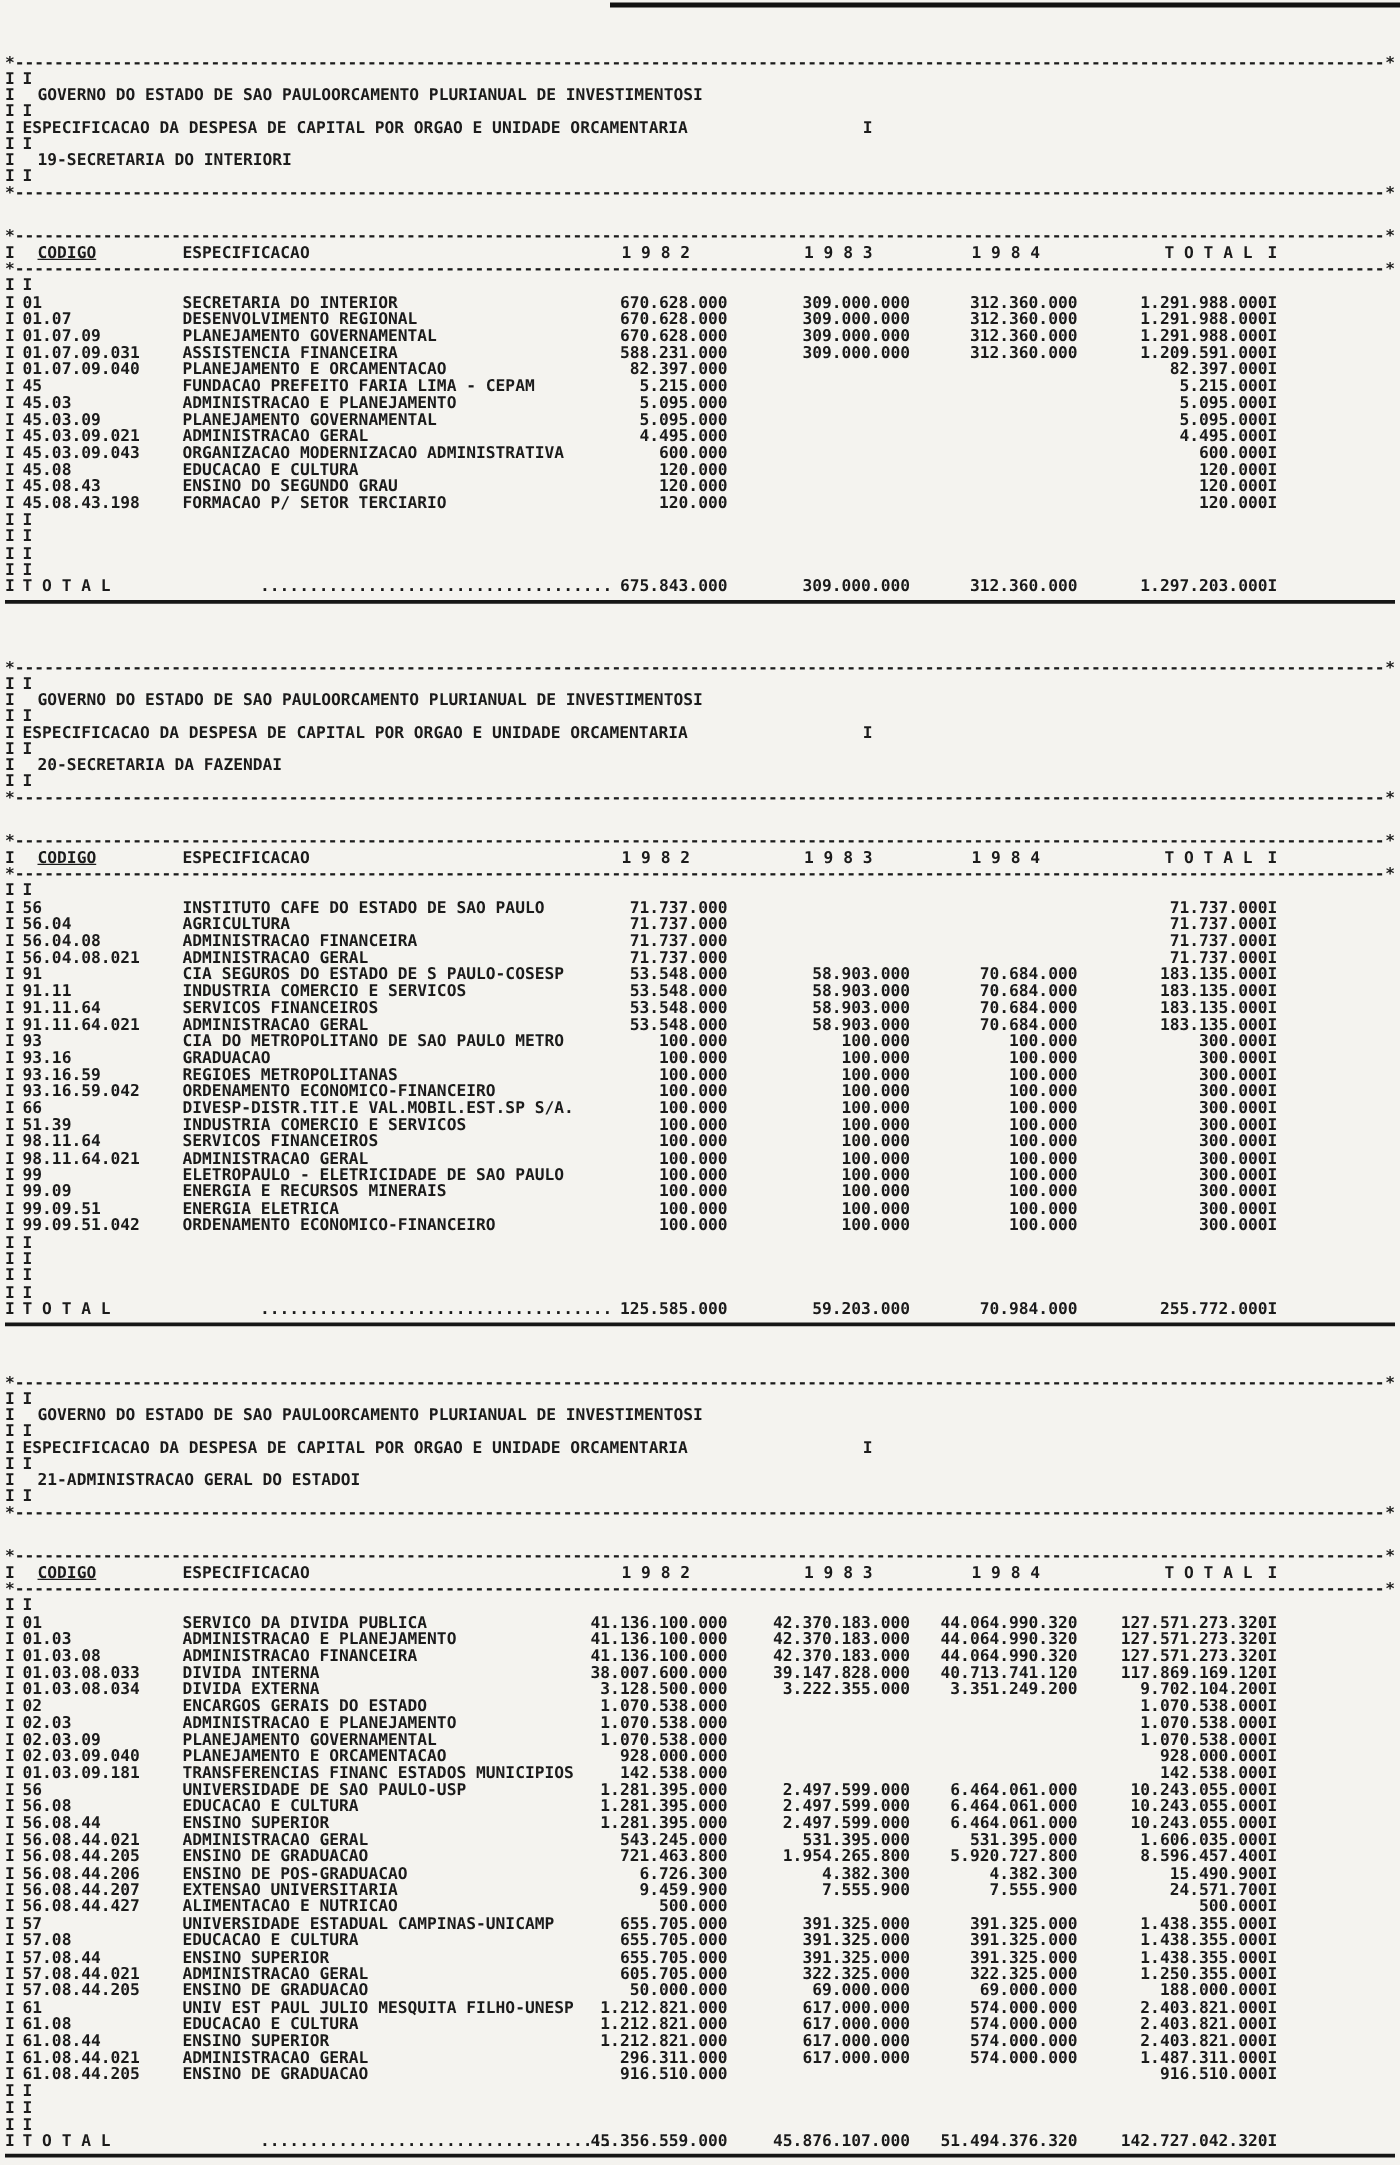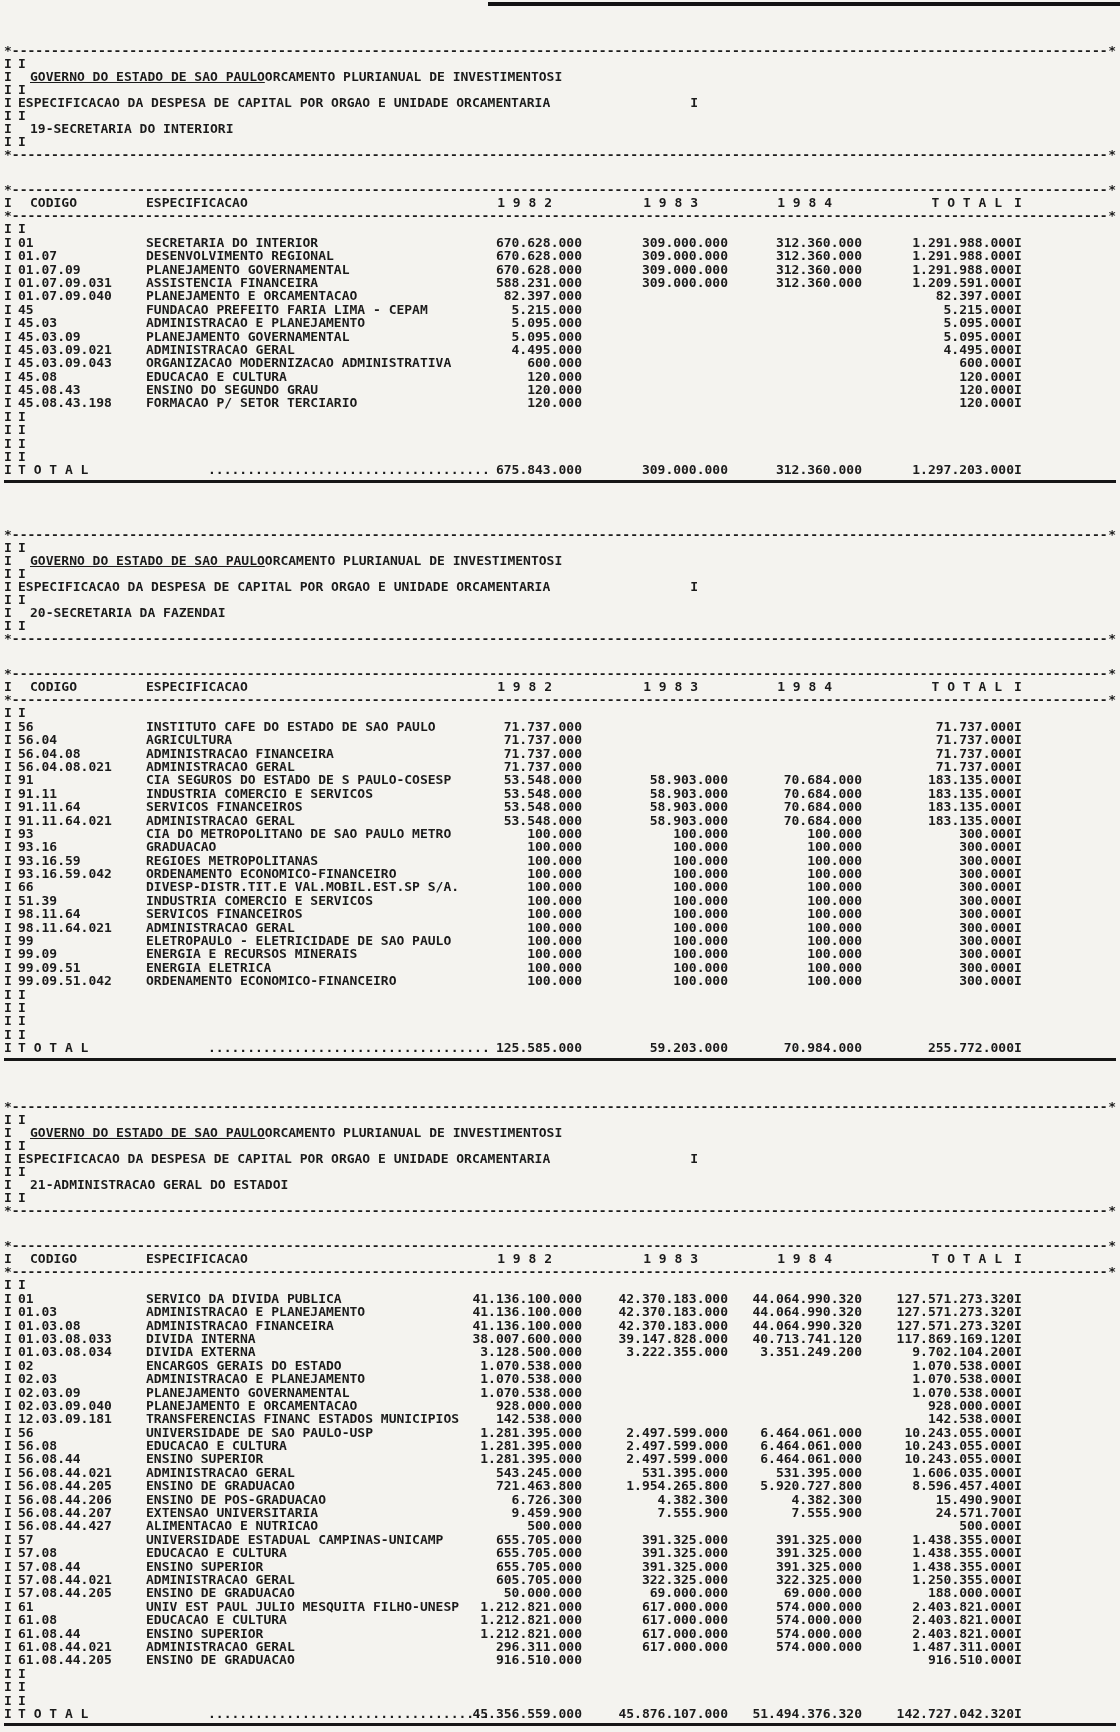--- a/index.html
+++ b/index.html
@@ -21,31 +21,31 @@
   
   .bl { display: flex; height: 13px; font-size: 13px; line-height: 13px; white-space: pre; }
   .bl .st { flex: 0 0 auto; }
   .bl .dash { flex: 1 1 auto; overflow: hidden; white-space: pre; }
 
   
   .hline { display: flex; height: 13px; font-size: 13px; line-height: 13px; white-space: pre; }
   .hline > div { flex: 0 0 auto; }
   .eg { width: 14px; }
   .fill { flex: 1 1 auto; }
-  .gov { flex: 1 1 auto; padding-left: 12px; text-decoration: underline; }
+  .gov { flex: 1 1 auto; padding-left: 12px; }
   .rtitle { padding-right: 0px; }
   .center { flex: 1 1 auto; text-align: right; padding-right: 140px; }
   .org { flex: 1 1 auto; padding-left: 12px; }
 
   
   .tbox { margin-top: 22px; }
   .row { display: flex; height: 13.4px; font-size: 13px; line-height: 13.4px; white-space: pre; }
   .row > div { flex: 0 0 auto; overflow: visible; }
   .code { width: 128px; }
-  .code.hpad { padding-left: 12px; }
+  .code.hpad { padding-left: 12px; text-decoration: underline; }
   .spec { width: 214px; }
   .spec.dots { padding-left: 62px; }
   .num { text-align: right; }
   .v82 { width: 222px; }
   .v83 { width: 146px; }
   .v84 { width: 134px; }
   .vt  { width: 152px; }
   .hdr-year { padding-right: 30px; }
   .hdr-tot  { padding-right: 12px; }
   .solid { height: 3px; background: #161616; margin-top: 3px; }
@@ -157,21 +157,21 @@
         <div class="row"><div class="eg">I</div><div class="fill"></div><div class="eg">I</div></div>
         <div class="row"><div class="eg">I</div><div class="code">01</div><div class="spec">SERVICO DA DIVIDA PUBLICA</div><div class="num v82">41.136.100.000</div><div class="num v83">42.370.183.000</div><div class="num v84">44.064.990.320</div><div class="num vt">127.571.273.320</div><div class="fill"></div><div class="eg">I</div></div>
         <div class="row"><div class="eg">I</div><div class="code">01.03</div><div class="spec">ADMINISTRACAO E PLANEJAMENTO</div><div class="num v82">41.136.100.000</div><div class="num v83">42.370.183.000</div><div class="num v84">44.064.990.320</div><div class="num vt">127.571.273.320</div><div class="fill"></div><div class="eg">I</div></div>
         <div class="row"><div class="eg">I</div><div class="code">01.03.08</div><div class="spec">ADMINISTRACAO FINANCEIRA</div><div class="num v82">41.136.100.000</div><div class="num v83">42.370.183.000</div><div class="num v84">44.064.990.320</div><div class="num vt">127.571.273.320</div><div class="fill"></div><div class="eg">I</div></div>
         <div class="row"><div class="eg">I</div><div class="code">01.03.08.033</div><div class="spec">DIVIDA INTERNA</div><div class="num v82">38.007.600.000</div><div class="num v83">39.147.828.000</div><div class="num v84">40.713.741.120</div><div class="num vt">117.869.169.120</div><div class="fill"></div><div class="eg">I</div></div>
         <div class="row"><div class="eg">I</div><div class="code">01.03.08.034</div><div class="spec">DIVIDA EXTERNA</div><div class="num v82">3.128.500.000</div><div class="num v83">3.222.355.000</div><div class="num v84">3.351.249.200</div><div class="num vt">9.702.104.200</div><div class="fill"></div><div class="eg">I</div></div>
         <div class="row"><div class="eg">I</div><div class="code">02</div><div class="spec">ENCARGOS GERAIS DO ESTADO</div><div class="num v82">1.070.538.000</div><div class="num v83"></div><div class="num v84"></div><div class="num vt">1.070.538.000</div><div class="fill"></div><div class="eg">I</div></div>
         <div class="row"><div class="eg">I</div><div class="code">02.03</div><div class="spec">ADMINISTRACAO E PLANEJAMENTO</div><div class="num v82">1.070.538.000</div><div class="num v83"></div><div class="num v84"></div><div class="num vt">1.070.538.000</div><div class="fill"></div><div class="eg">I</div></div>
         <div class="row"><div class="eg">I</div><div class="code">02.03.09</div><div class="spec">PLANEJAMENTO GOVERNAMENTAL</div><div class="num v82">1.070.538.000</div><div class="num v83"></div><div class="num v84"></div><div class="num vt">1.070.538.000</div><div class="fill"></div><div class="eg">I</div></div>
         <div class="row"><div class="eg">I</div><div class="code">02.03.09.040</div><div class="spec">PLANEJAMENTO E ORCAMENTACAO</div><div class="num v82">928.000.000</div><div class="num v83"></div><div class="num v84"></div><div class="num vt">928.000.000</div><div class="fill"></div><div class="eg">I</div></div>
-        <div class="row"><div class="eg">I</div><div class="code">12.03.09.181</div><div class="spec">TRANSFERENCIAS FINANC ESTADOS MUNICIPIOS</div><div class="num v82">142.538.000</div><div class="num v83"></div><div class="num v84"></div><div class="num vt">142.538.000</div><div class="fill"></div><div class="eg">I</div></div>
+        <div class="row"><div class="eg">I</div><div class="code">01.03.09.181</div><div class="spec">TRANSFERENCIAS FINANC ESTADOS MUNICIPIOS</div><div class="num v82">142.538.000</div><div class="num v83"></div><div class="num v84"></div><div class="num vt">142.538.000</div><div class="fill"></div><div class="eg">I</div></div>
         <div class="row"><div class="eg">I</div><div class="code">56</div><div class="spec">UNIVERSIDADE DE SAO PAULO-USP</div><div class="num v82">1.281.395.000</div><div class="num v83">2.497.599.000</div><div class="num v84">6.464.061.000</div><div class="num vt">10.243.055.000</div><div class="fill"></div><div class="eg">I</div></div>
         <div class="row"><div class="eg">I</div><div class="code">56.08</div><div class="spec">EDUCACAO E CULTURA</div><div class="num v82">1.281.395.000</div><div class="num v83">2.497.599.000</div><div class="num v84">6.464.061.000</div><div class="num vt">10.243.055.000</div><div class="fill"></div><div class="eg">I</div></div>
         <div class="row"><div class="eg">I</div><div class="code">56.08.44</div><div class="spec">ENSINO SUPERIOR</div><div class="num v82">1.281.395.000</div><div class="num v83">2.497.599.000</div><div class="num v84">6.464.061.000</div><div class="num vt">10.243.055.000</div><div class="fill"></div><div class="eg">I</div></div>
         <div class="row"><div class="eg">I</div><div class="code">56.08.44.021</div><div class="spec">ADMINISTRACAO GERAL</div><div class="num v82">543.245.000</div><div class="num v83">531.395.000</div><div class="num v84">531.395.000</div><div class="num vt">1.606.035.000</div><div class="fill"></div><div class="eg">I</div></div>
         <div class="row"><div class="eg">I</div><div class="code">56.08.44.205</div><div class="spec">ENSINO DE GRADUACAO</div><div class="num v82">721.463.800</div><div class="num v83">1.954.265.800</div><div class="num v84">5.920.727.800</div><div class="num vt">8.596.457.400</div><div class="fill"></div><div class="eg">I</div></div>
         <div class="row"><div class="eg">I</div><div class="code">56.08.44.206</div><div class="spec">ENSINO DE POS-GRADUACAO</div><div class="num v82">6.726.300</div><div class="num v83">4.382.300</div><div class="num v84">4.382.300</div><div class="num vt">15.490.900</div><div class="fill"></div><div class="eg">I</div></div>
         <div class="row"><div class="eg">I</div><div class="code">56.08.44.207</div><div class="spec">EXTENSAO UNIVERSITARIA</div><div class="num v82">9.459.900</div><div class="num v83">7.555.900</div><div class="num v84">7.555.900</div><div class="num vt">24.571.700</div><div class="fill"></div><div class="eg">I</div></div>
         <div class="row"><div class="eg">I</div><div class="code">56.08.44.427</div><div class="spec">ALIMENTACAO E NUTRICAO</div><div class="num v82">500.000</div><div class="num v83"></div><div class="num v84"></div><div class="num vt">500.000</div><div class="fill"></div><div class="eg">I</div></div>
         <div class="row"><div class="eg">I</div><div class="code">57</div><div class="spec">UNIVERSIDADE ESTADUAL CAMPINAS-UNICAMP</div><div class="num v82">655.705.000</div><div class="num v83">391.325.000</div><div class="num v84">391.325.000</div><div class="num vt">1.438.355.000</div><div class="fill"></div><div class="eg">I</div></div>
         <div class="row"><div class="eg">I</div><div class="code">57.08</div><div class="spec">EDUCACAO E CULTURA</div><div class="num v82">655.705.000</div><div class="num v83">391.325.000</div><div class="num v84">391.325.000</div><div class="num vt">1.438.355.000</div><div class="fill"></div><div class="eg">I</div></div>

